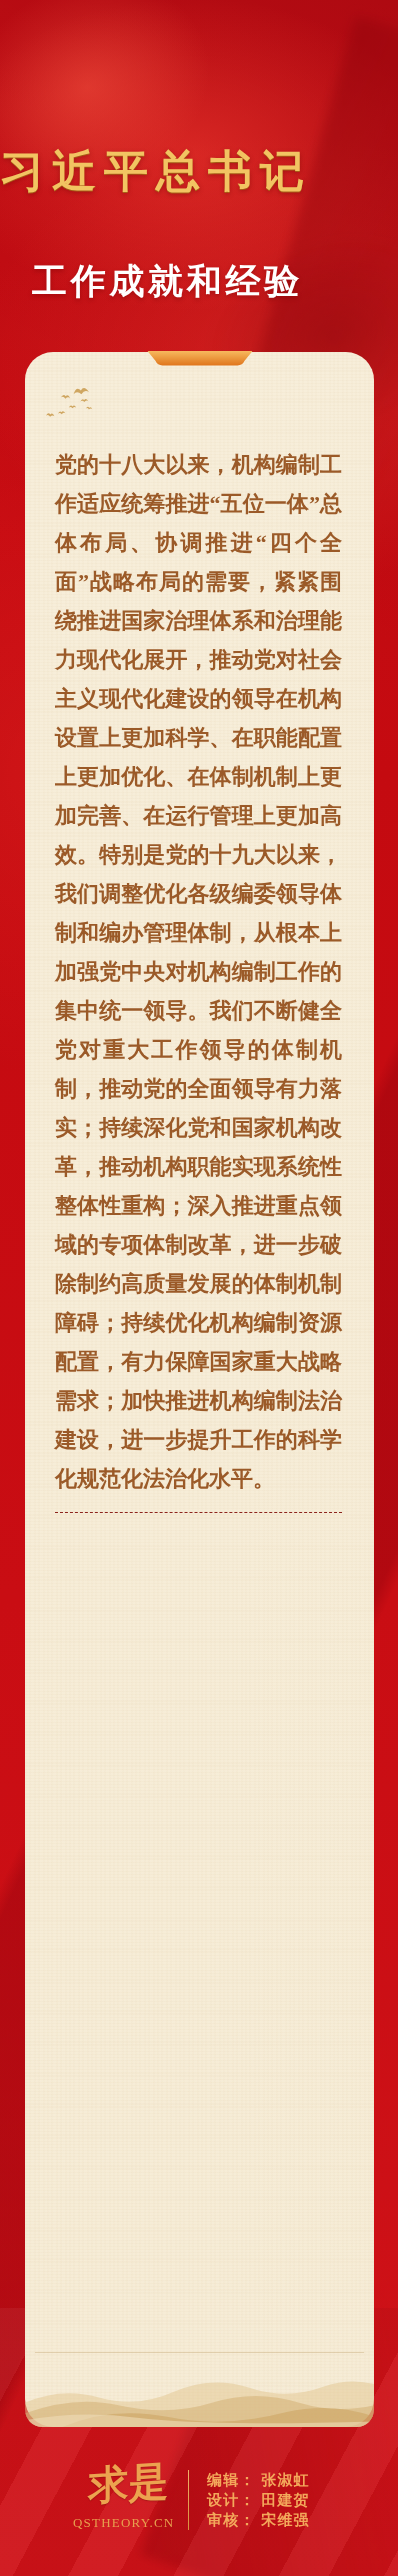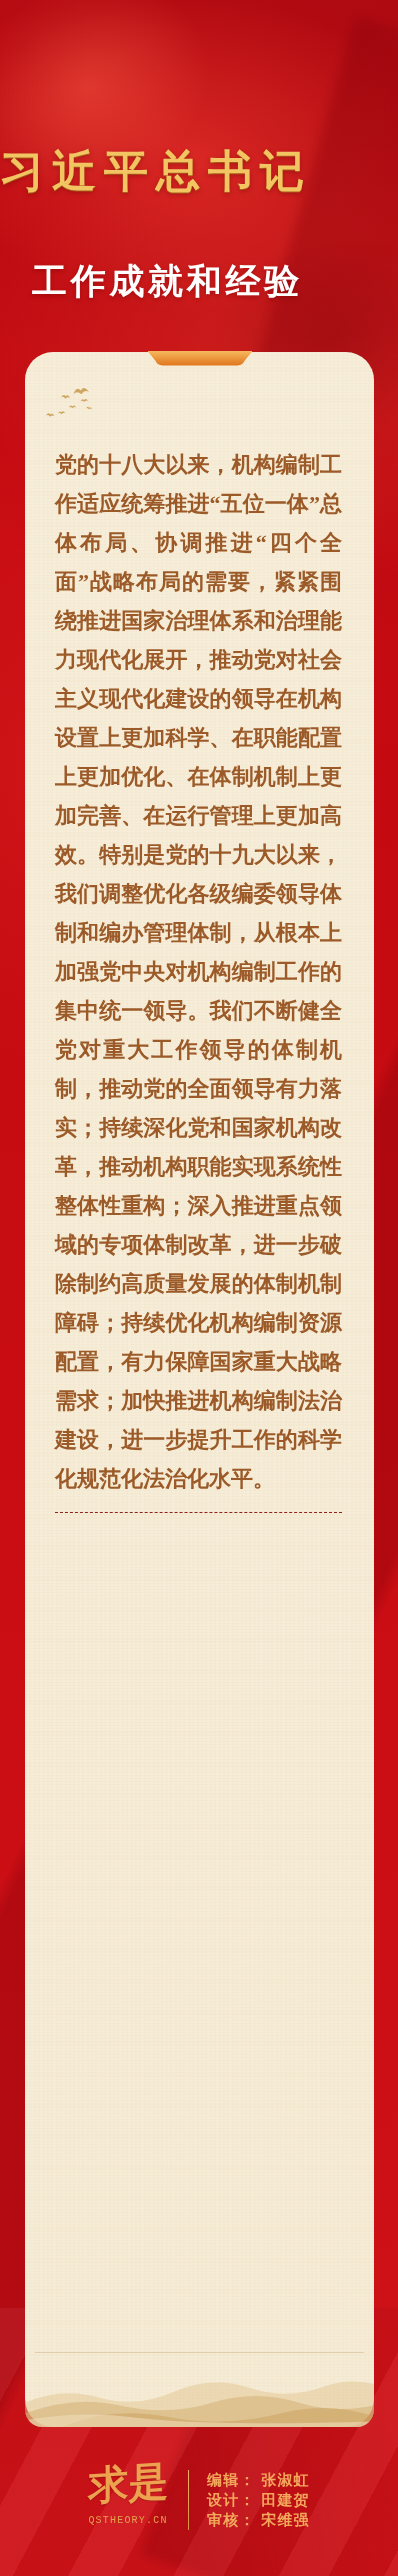--- a/index.html
+++ b/index.html
@@ -55,23 +55,23 @@
 
   .mountain-line{position:absolute;left:10px;right:10px;bottom:74px;height:0.6px;
       background:rgba(188,158,104,.35);}
   .mountains{position:absolute;left:0;bottom:0;width:349px;height:84px;border-radius:0 0 17.4px 17.4px;}
 
   .logo-cn{position:absolute;left:80px;top:2460px;width:97px;text-align:center;
       font-size:40px;line-height:47px;color:#eca24f;font-weight:700;
       transform:rotate(-4deg) skewX(-4deg);
       font-family:"Liberation Serif","DejaVu Serif",serif;
       text-shadow:0 0.6px 1.2px rgba(90,10,0,.4);}
-  .logo-en{position:absolute;left:73px;top:2515px;width:110px;text-align:center;
-      font-size:10px;letter-spacing:1.2px;color:#e6a04e;
-      font-family:Liberation Mono, monospace;}
+  .logo-en{position:absolute;left:73px;top:2515px;width:110px;text-align:left;
+      font-size:13px;letter-spacing:1.2px;color:#e6a04e;
+      font-family:Liberation Serif, serif;}
   .v-divider{position:absolute;left:188px;top:2470px;width:1.2px;height:60px;
       background:linear-gradient(#f1b269,#d8903e);}
   .credits{position:absolute;left:207px;top:2472px;display:flex;flex-direction:column;gap:5px;}
   .credit-row{font-size:15px;line-height:15px;color:#f3a85b;font-weight:700;letter-spacing:1.2px;}
   .credit-name{margin-left:5.6px;}
 </style>
 </head>
 <body>
 
 <div class="poster">

